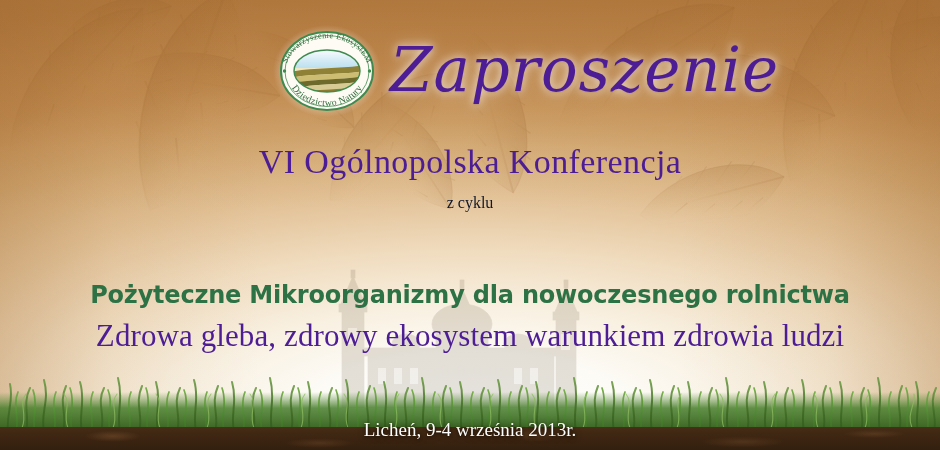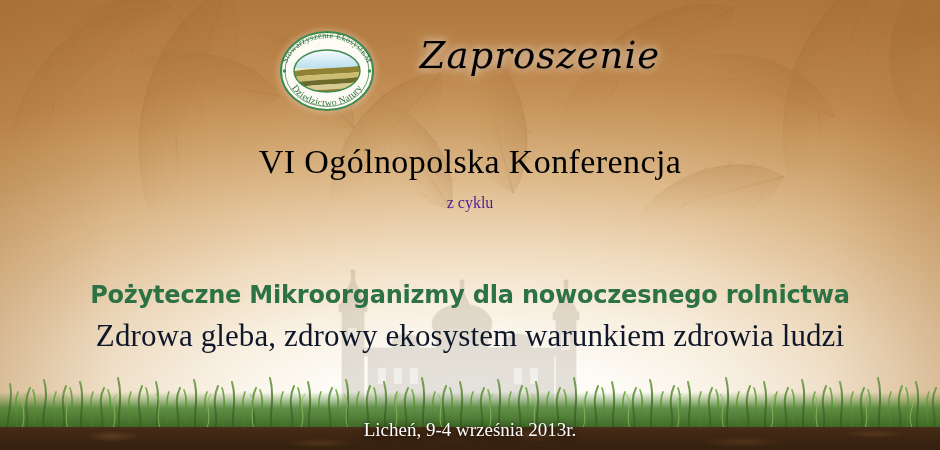--- a/index.html
+++ b/index.html
@@ -121,44 +121,44 @@
   
   .txt { position: absolute; text-align: center; white-space: nowrap; }
 
   .zaproszenie {
     left: 390px;
     top: 34px;
     width: 300px;
     font-family: "DejaVu Serif", serif;
     font-style: italic;
     font-weight: 400;
-    font-size: 37px;
+    font-size: 61px;
     letter-spacing: 1px;
-    color: #000000;
+    color: #4c1d95;
     text-shadow:
       0 0 9px rgba(255,255,255,0.75),
       0 0 18px rgba(255,255,255,0.45),
       0 1px 2px rgba(120,70,25,0.35);
   }
 
   .konferencja {
     left: 0; right: 0;
     top: 143px;
     font-family: "Liberation Serif", serif;
     font-size: 34px;
-    color: #000000;
+    color: #4c1d95;
     letter-spacing: 0.4px;
   }
 
   .zcyklu {
     left: 0; right: 0;
     top: 194px;
     font-family: "Liberation Serif", serif;
     font-size: 16px;
-    color: #4c1d95;
+    color: #0f172a;
   }
 
   .tytul {
     left: 0; right: 0;
     top: 237px;
     font-family: "DejaVu Sans", sans-serif;
     font-weight: bold;
     font-size: 24px;
     color: #2d7245;
     letter-spacing: -0.2px;
@@ -171,21 +171,21 @@
     font-family: "Liberation Serif", serif;
     font-size: 16px;
     color: #4a2a14;
   }
 
   .temat {
     left: 0; right: 0;
     top: 318px;
     font-family: "Liberation Serif", serif;
     font-size: 31px;
-    color: #0f172a;
+    color: #4c1d95;
     letter-spacing: 0.1px;
   }
 
   .miejsce {
     left: 0; right: 0;
     top: 419px;
     font-family: "Liberation Serif", serif;
     font-size: 19px;
     color: #ffffff;
     text-shadow:

